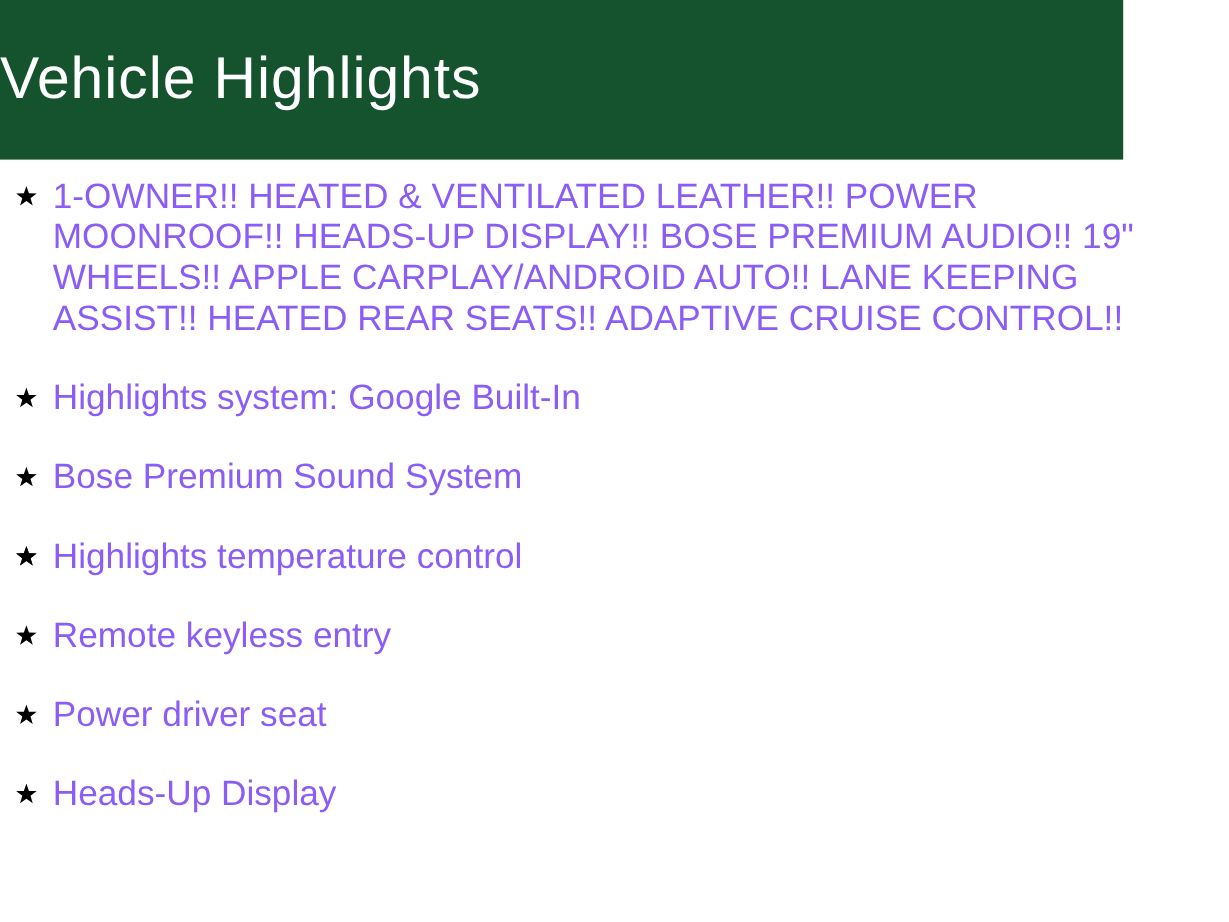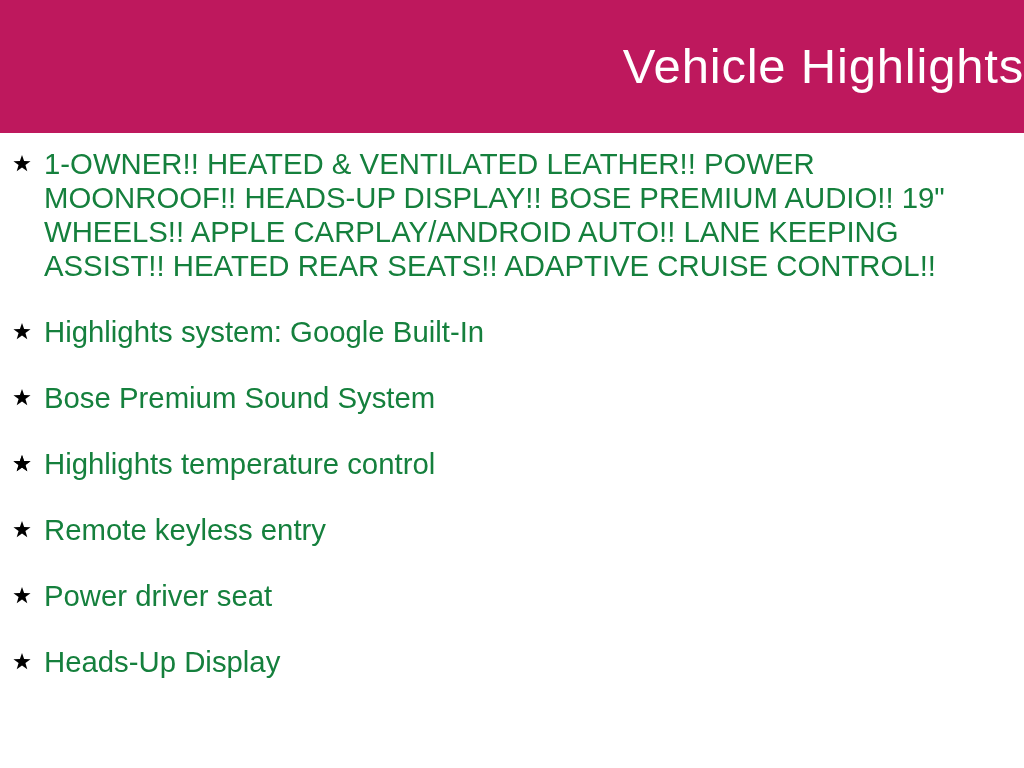--- a/index.html
+++ b/index.html
@@ -10,47 +10,47 @@
   .slide {
     position: relative;
     width: 1024px;
     height: 768px;
     background: #ffffff;
     overflow: hidden;
     font-family: "Liberation Sans", sans-serif;
     color: #000000;
   }
   .header-banner {
-    width: 1024px;
+    width: 936px;
     height: 133px;
-    background: #be185d;
+    background: #14532d;
     display: flex;
     align-items: center;
-    justify-content: flex-end;
+    justify-content: flex-start;
   }
   .slide-title {
     color: #ffffff;
     font-size: 49px;
     font-weight: 400;
     letter-spacing: 0.8px;
     line-height: 1.1;
     white-space: nowrap;
   }
   ul.highlights-list {
     list-style: none;
     margin: 0;
     padding: 14px 30px 0 13px;
   }
   ul.highlights-list li {
     position: relative;
     padding-left: 31px;
     font-size: 29.33px;
     line-height: 34px;
     margin: 0 0 32px 0;
-    color: #15803d;
+    color: #8b5cf6;
   }
   ul.highlights-list li:last-child {
     margin-bottom: 12px;
   }
   .star-bullet {
     position: absolute;
     left: 0;
     top: 8px;
     width: 18px;
     height: 18px;

